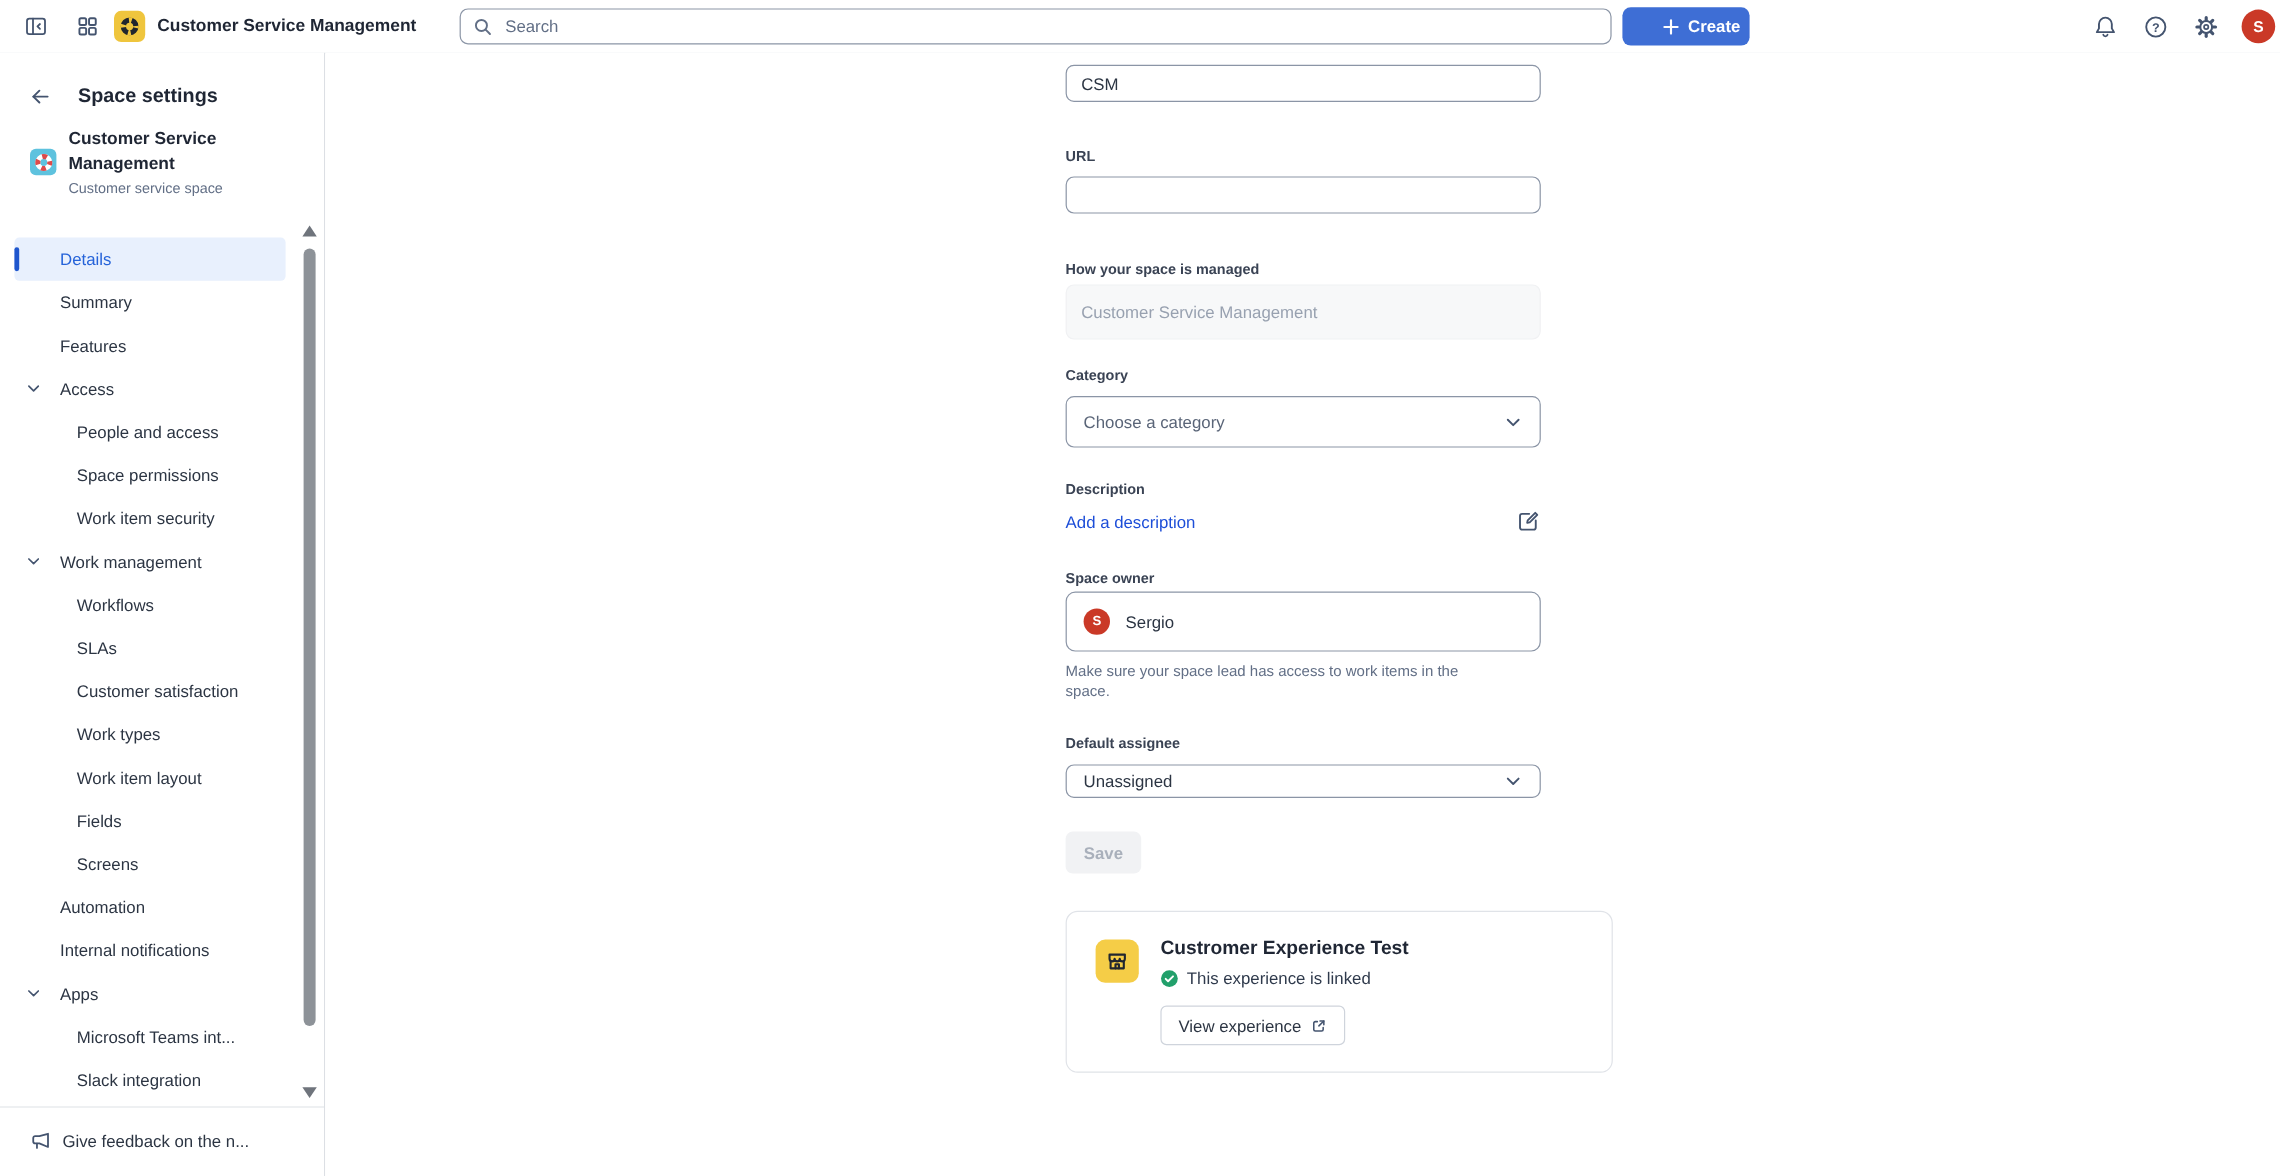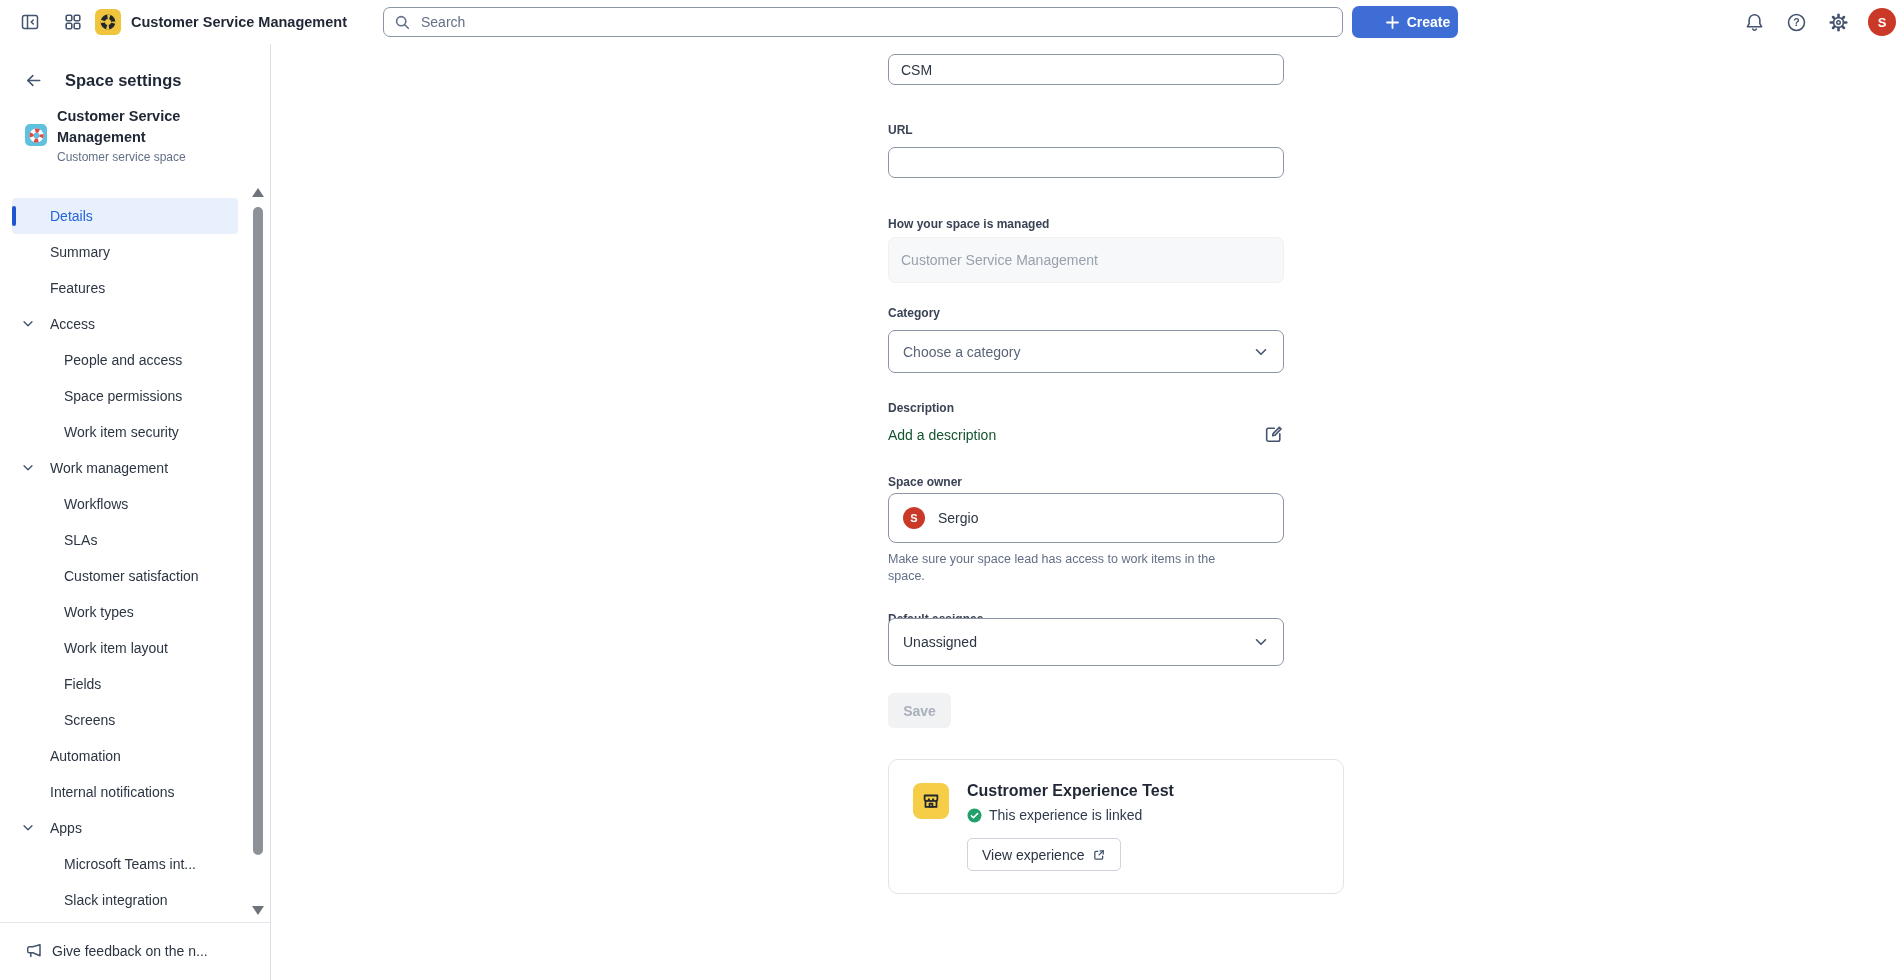--- a/index.html
+++ b/index.html
@@ -48,21 +48,21 @@
   #feedback-row{position:absolute;left:25px;top:19px;display:flex;align-items:center;gap:9px;font-size:14px;color:var(--text);cursor:pointer;}
 
   
   #main{position:absolute;left:271px;top:44px;width:1629px;height:936px;background:#fff;}
   .fabs{position:absolute;left:617px;width:396px;box-sizing:border-box;}
   .field-label{font-size:12px;font-weight:700;color:#3a4354;}
   .text-input{height:31px;border:1px solid var(--border);border-radius:7px;font-size:14px;font-family:inherit;color:var(--text);padding:0 12px;outline:none;background:#fff;width:396px;}
   .select-box{height:43px;border:1px solid var(--border);border-radius:7px;display:flex;align-items:center;justify-content:space-between;padding:0 14px;font-size:14px;cursor:pointer;background:#fff;}
   .disabled-box{height:46px;background:var(--disabled-bg);border:1px solid #f0f1f3;border-radius:7px;display:flex;align-items:center;padding:0 12px;font-size:14px;color:var(--disabled-text);}
   #desc-row{display:flex;align-items:center;justify-content:space-between;}
-  #desc-placeholder{font-size:14px;color:#14532d;}
+  #desc-placeholder{font-size:14px;color:#1d4ed8;}
   #desc-edit{background:none;border:none;padding:0;cursor:pointer;}
   #owner-box{height:50px;border:1px solid var(--border);border-radius:8px;display:flex;align-items:center;padding:0 14px;gap:13px;cursor:pointer;background:#fff;}
   #owner-avatar{width:22px;height:22px;border-radius:50%;background:var(--avatar-red);color:#fff;font-size:11px;font-weight:700;display:flex;align-items:center;justify-content:center;}
   #owner-name{font-size:14px;color:var(--text);}
   #owner-help{font-size:12.5px;color:var(--muted);line-height:17px;width:340px;}
   #save-btn{width:63px;height:35px;border:none;border-radius:6px;background:#f1f2f4;color:#a9b0bb;font-size:14px;font-weight:600;font-family:inherit;cursor:default;}
   #exp-card{height:135px;width:456px;border:1px solid #e0e3e8;border-radius:10px;background:#fff;}
   #exp-icon{position:absolute;left:24px;top:23px;width:36px;height:36px;border-radius:8px;background:var(--card-yellow);display:flex;align-items:center;justify-content:center;}
   #exp-title{position:absolute;left:78px;top:22px;font-size:16px;font-weight:700;color:#1f2634;}
   #exp-status{position:absolute;left:78px;top:47px;display:flex;align-items:center;gap:7px;font-size:14px;color:#2f3a4c;}
@@ -296,21 +296,21 @@
     <div class="field-label fabs" style="top:431px">Space owner</div>
     <div id="owner-box" class="fabs" style="top:449px">
       <div id="owner-avatar">
         <span>S</span>
       </div>
       <span id="owner-name">Sergio</span>
     </div>
     <div id="owner-help" class="fabs" style="top:507px">Make sure your space lead has access to work items in the space.</div>
 
     <div class="field-label fabs" style="top:568px">Default assignee</div>
-    <div class="select-box fabs" style="top:574px;height:48px">
+    <div class="select-box fabs" style="top:593px;height:28px">
       <span style="color:var(--text)">Unassigned</span>
       <svg class="ic" width="16" height="16" viewBox="0 0 16 16" fill="none" stroke="currentColor" stroke-width="1.6" stroke-linecap="round" stroke-linejoin="round">
         <polyline points="3.5,5.8 8,10.3 12.5,5.8"></polyline>
       </svg>
     </div>
 
     <button id="save-btn" class="fabs" style="top:649px" disabled="">Save</button>
 
     <div id="exp-card" class="fabs" style="top:715px;position:absolute">
       <div style="position:relative;width:100%;height:100%">

